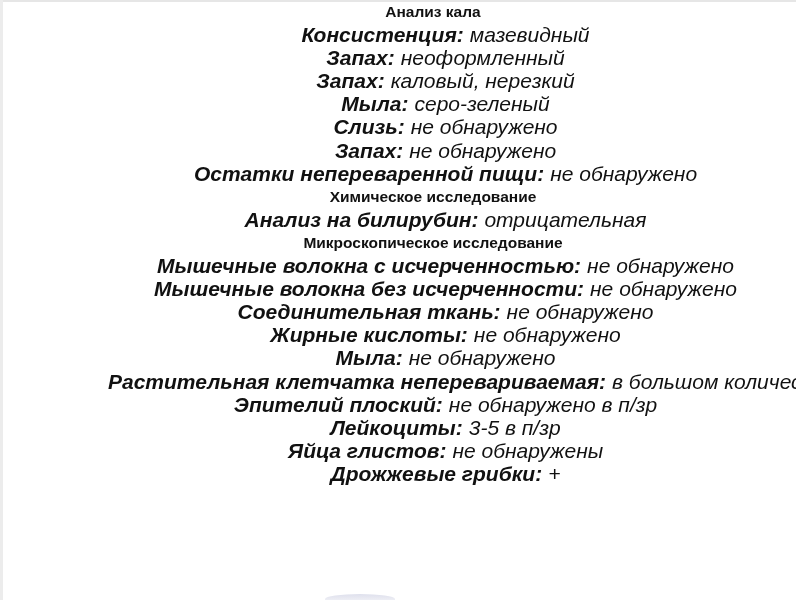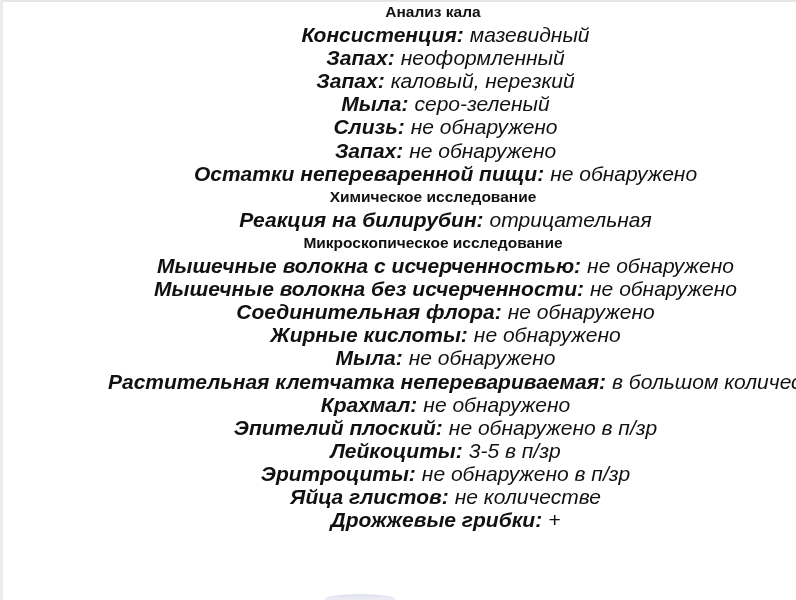--- a/index.html
+++ b/index.html
@@ -41,30 +41,28 @@
   <div class="section-title">Анализ кала</div>
   <div class="row"><span class="label">Консистенция:</span><span class="value">мазевидный</span></div>
   <div class="row"><span class="label">Запах:</span><span class="value">неоформленный</span></div>
   <div class="row"><span class="label">Запах:</span><span class="value">каловый, нерезкий</span></div>
   <div class="row"><span class="label">Мыла:</span><span class="value">серо-зеленый</span></div>
   <div class="row"><span class="label">Слизь:</span><span class="value">не обнаружено</span></div>
   <div class="row"><span class="label">Запах:</span><span class="value">не обнаружено</span></div>
   <div class="row"><span class="label">Остатки непереваренной пищи:</span><span class="value">не обнаружено</span></div>
 
   <div class="section-title">Химическое исследование</div>
-  <div class="row"><span class="label">Реакция на билирубин:</span><span class="value">отрицательная</span></div>
+  <div class="row"><span class="label">Анализ на билирубин:</span><span class="value">отрицательная</span></div>
 
   <div class="section-title">Микроскопическое исследование</div>
   <div class="row"><span class="label">Мышечные волокна с исчерченностью:</span><span class="value">не обнаружено</span></div>
   <div class="row"><span class="label">Мышечные волокна без исчерченности:</span><span class="value">не обнаружено</span></div>
-  <div class="row"><span class="label">Соединительная флора:</span><span class="value">не обнаружено</span></div>
+  <div class="row"><span class="label">Соединительная ткань:</span><span class="value">не обнаружено</span></div>
   <div class="row"><span class="label">Жирные кислоты:</span><span class="value">не обнаружено</span></div>
   <div class="row"><span class="label">Мыла:</span><span class="value">не обнаружено</span></div>
   <div class="row"><span class="label">Растительная клетчатка неперевариваемая:</span><span class="value">в большом количестве</span></div>
-  <div class="row"><span class="label">Крахмал:</span><span class="value">не обнаружено</span></div>
   <div class="row"><span class="label">Эпителий плоский:</span><span class="value">не обнаружено в п/зр</span></div>
   <div class="row"><span class="label">Лейкоциты:</span><span class="value">3-5 в п/зр</span></div>
-  <div class="row"><span class="label">Эритроциты:</span><span class="value">не обнаружено в п/зр</span></div>
-  <div class="row"><span class="label">Яйца глистов:</span><span class="value">не количестве</span></div>
+  <div class="row"><span class="label">Яйца глистов:</span><span class="value">не обнаружены</span></div>
   <div class="row"><span class="label">Дрожжевые грибки:</span><span class="value">+</span></div>
 </div>
 
 <div class="bottom-blob"></div>
 
 </body></html>

